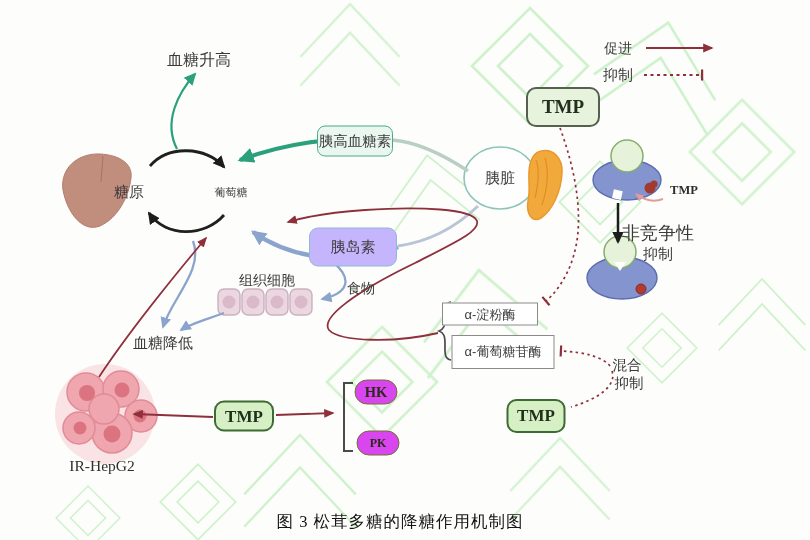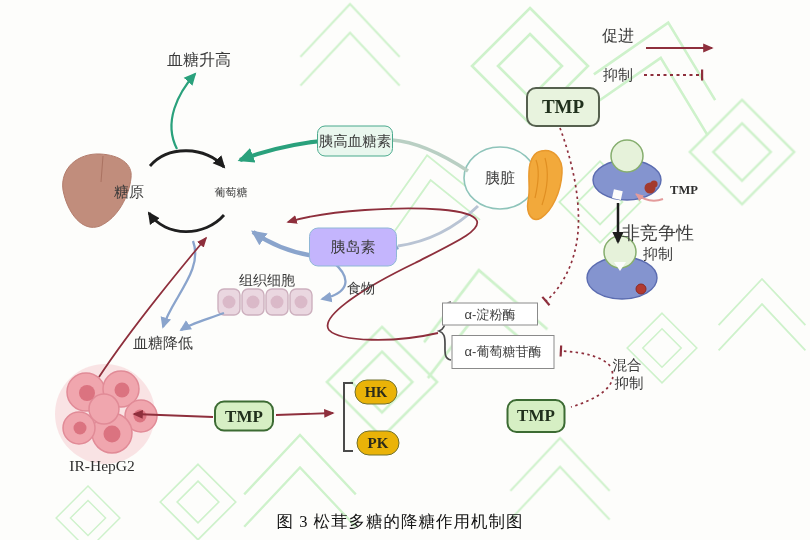--- a/index.html
+++ b/index.html
@@ -17,23 +17,23 @@
     display:flex;align-items:center;justify-content:center;
     white-space:nowrap;box-sizing:border-box;
   }
   .serif{font-family:"Liberation Serif", serif;}
   .glucagon-box{width:76px;height:31px;background:#e9f7ee;border:1.8px solid #49a98c;border-radius:8px;font-size:14.5px;color:#3a3a3a;}
   .insulin-box{width:88px;height:39px;background:#c4b5fd;border:1.8px solid #8fb7d6;border-radius:9px;font-size:15px;color:#3a3a3a;}
   .tmp-box{background:#d6efc4;border:2px solid #3c6b33;border-radius:10px;font-weight:bold;color:#20301c;font-family:"Liberation Serif",serif;}
   .tmp-top{width:74px;height:40px;font-size:19px;background:#e8f3de;border-color:#55604e;}
   .tmp-mid{width:60px;height:31px;font-size:17px;}
   .tmp-bot{width:59px;height:34px;font-size:17px;}
-  .pill{background:#eab308;border:1.7px solid #70702f;border-radius:13px;font-weight:bold;font-family:"Liberation Serif",serif;color:#2b2b1a;}
+  .pill{background:#d946ef;border:1.7px solid #70702f;border-radius:13px;font-weight:bold;font-family:"Liberation Serif",serif;color:#2b2b1a;}
   .hk{width:43px;height:25px;font-size:14.5px;}
-  .pk{width:43px;height:25px;font-size:15px;}
+  .pk{width:43px;height:25px;font-size:12px;}
   .enz-box{background:#ffffff;border:1.5px solid #8a8a8a;font-size:13px;color:#3d3d3d;}
   .amylase{width:96px;height:23px;}
   .glucosidase{width:103px;height:34px;}
   .pancreas-lbl{font-size:15px;color:#3a3a3a;}
   svg{position:absolute;left:0;top:0;}
   .caption{font-family:"Liberation Serif",serif;font-size:16.5px;color:#141414;letter-spacing:1px;}
 </style>
 </head>
 <body>
 
@@ -236,17 +236,17 @@
   </div>
 
   <div class="lbl serif" style="left:684px;top:190px;font-size:12.5px;font-weight:bold;color:#2e2e2e;">TMP</div>
 
   <div class="lbl" style="left:658px;top:233px;font-size:18px;">非竞争性</div>
   <div class="lbl" style="left:658px;top:254px;font-size:15px;">抑制</div>
 
   <div class="lbl" style="left:627px;top:365px;font-size:14.5px;">混合</div>
   <div class="lbl" style="left:629px;top:383px;font-size:14.5px;">抑制</div>
 
-  <div class="lbl" style="left:618px;top:36px;font-size:16px;">促进</div>
+  <div class="lbl" style="left:618px;top:48px;font-size:14px;">促进</div>
   <div class="lbl" style="left:618px;top:75px;font-size:15px;">抑制</div>
 
   <div class="lbl caption" style="left:400px;top:522px;">图 3 松茸多糖的降糖作用机制图</div>
 </div>
 
 </body></html>

